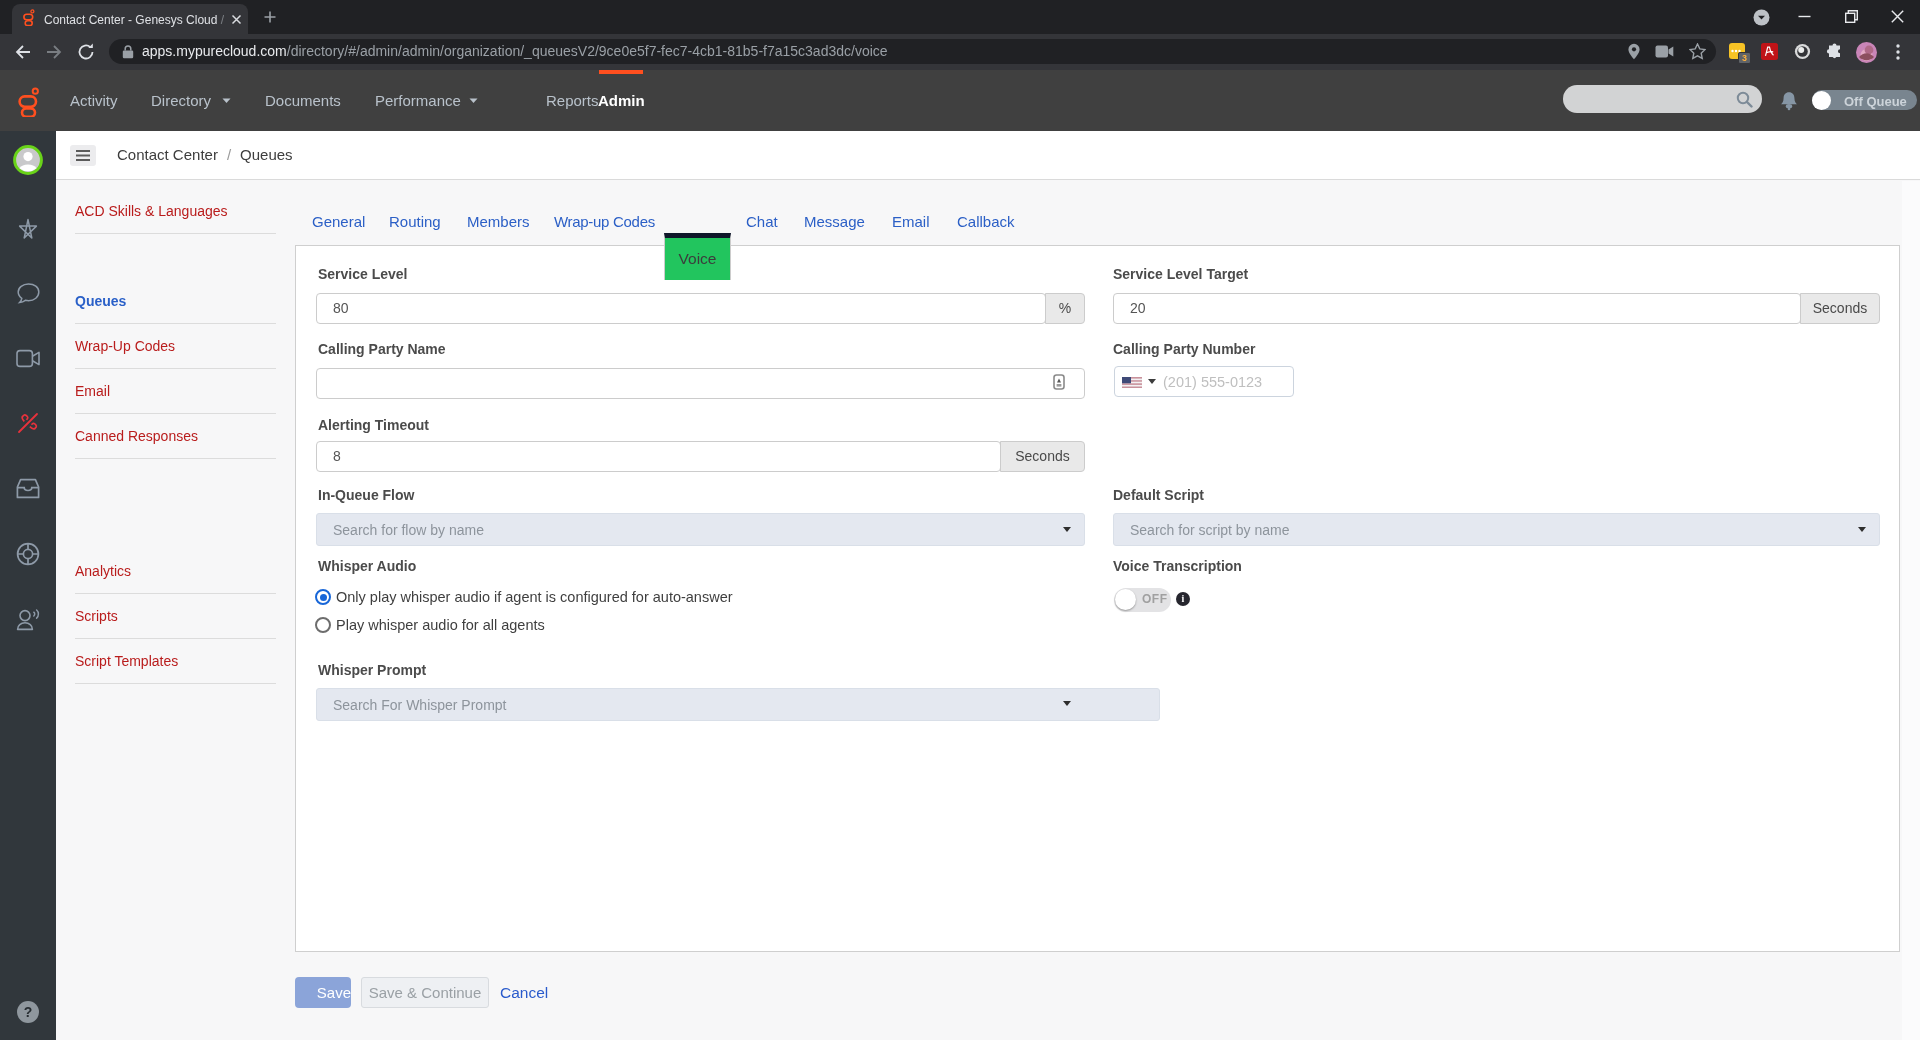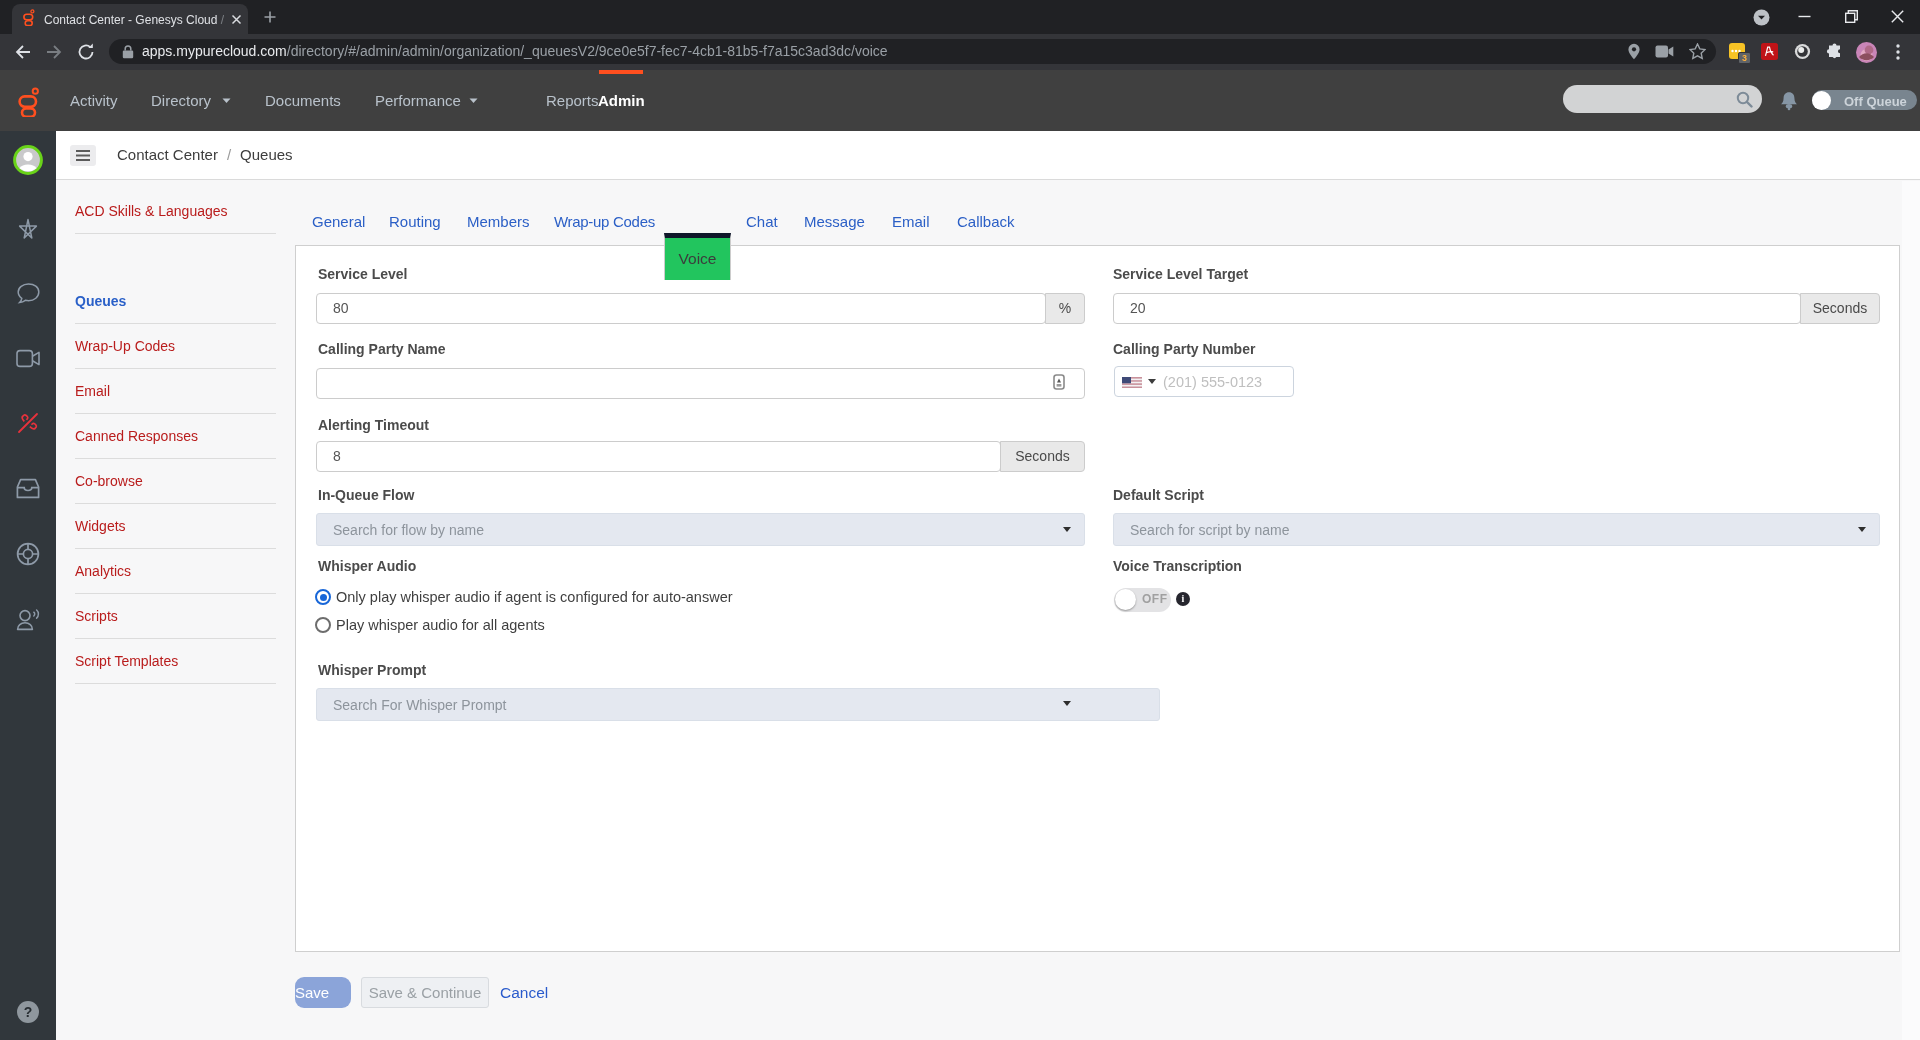--- a/index.html
+++ b/index.html
@@ -38,21 +38,21 @@
 
 .lbl { position:absolute; font-size:14px; font-weight:bold; color:#4b4b4b; white-space:nowrap; }
 .inp { position:absolute; background:#fff; border:1px solid #ccc; border-radius:4px; font-size:14px; color:#555; }
 .addon { position:absolute; background:#e9e9e9; border:1px solid #ccc; border-radius:0 4px 4px 0; font-size:14px; color:#4a4a4a; text-align:center; }
 .sel { position:absolute; background:#e4e8f0; border:1px solid #d9dfe8; border-radius:3px; font-size:14px; color:#8d949c; white-space:nowrap; }
 .caret { position:absolute; width:0; height:0; border-left:4px solid transparent; border-right:4px solid transparent; border-top:5px solid #2e2e2e; }
 .radio-on { position:absolute; width:16px; height:16px; border:2px solid #1766d8; border-radius:50%; }
 .radio-on::after { content:""; position:absolute; left:2.5px; top:2.5px; width:7px; height:7px; background:#1766d8; border-radius:50%; }
 .radio-off { position:absolute; width:16px; height:16px; border:2px solid #6d6d6d; border-radius:50%; }
 .rtext { position:absolute; font-size:14.5px; color:#3f3f3f; white-space:nowrap; }
-#savebtn { position:absolute; left:295px; top:977px; width:56px; height:31px; background:#8ba4d9; border-radius:9px; color:#fff; font-size:15px; text-align:left; line-height:31px; z-index:5; }
+#savebtn { position:absolute; left:295px; top:977px; width:56px; height:31px; background:#8ba4d9; border-radius:4px; color:#fff; font-size:15px; text-align:right; line-height:31px; z-index:5; }
 #savecont { position:absolute; left:361px; top:977px; width:128px; height:31px; background:#eef0f3; border:1px solid #d8dbdf; border-radius:3px; color:#9aa0a5; font-size:15px; text-align:center; line-height:29px; z-index:5; }
 #cancel { position:absolute; left:500px; top:984px; color:#2a5bcc; font-size:15.5px; z-index:5; }
 </style>
 </head>
 <body>
 
 <div id="tabstrip">
   <div id="tab">
     <svg class="abs" style="left:11px; top:5px;" width="12" height="17" viewBox="0 0 12 17">
       <circle cx="9.4" cy="2.4" r="1.5" fill="none" stroke="#ff4f1f" stroke-width="1.3"></circle>
@@ -230,22 +230,20 @@
           <path d="M0 1 H14 M0 5.5 H14 M0 10 H14" stroke="#5a5a5a" stroke-width="1.8"></path>
         </svg>
       </div>
     <div id="crumbtext">Contact Center<span class="sep">/</span>Queues</div>
   </div>
   <div class="lnav" style="top:58px;">ACD Skills &amp; Languages</div>
   <div class="lnav active" style="top:148px;">Queues</div>
   <div class="lnav" style="top:193px;">Wrap-Up Codes</div>
   <div class="lnav" style="top:238px;">Email</div>
   <div class="lnav" style="top:283px;">Canned Responses</div>
-  <div class="lnav" style="top:328px;">Co-browse</div>
-  <div class="lnav" style="top:373px;">Widgets</div>
   <div class="lnav" style="top:418px;">Analytics</div>
   <div class="lnav" style="top:463px;">Scripts</div>
   <div class="lnav" style="top:508px;">Script Templates</div>
 
   <div class="tab" style="left:256px;">General</div>
   <div class="tab" style="left:333px;">Routing</div>
   <div class="tab" style="left:411px;">Members</div>
   <div class="tab" style="left:498px; letter-spacing:-0.3px;">Wrap-up Codes</div>
   <div id="activetab">Voice</div>
   <div class="tab" style="left:690px;">Chat</div>

